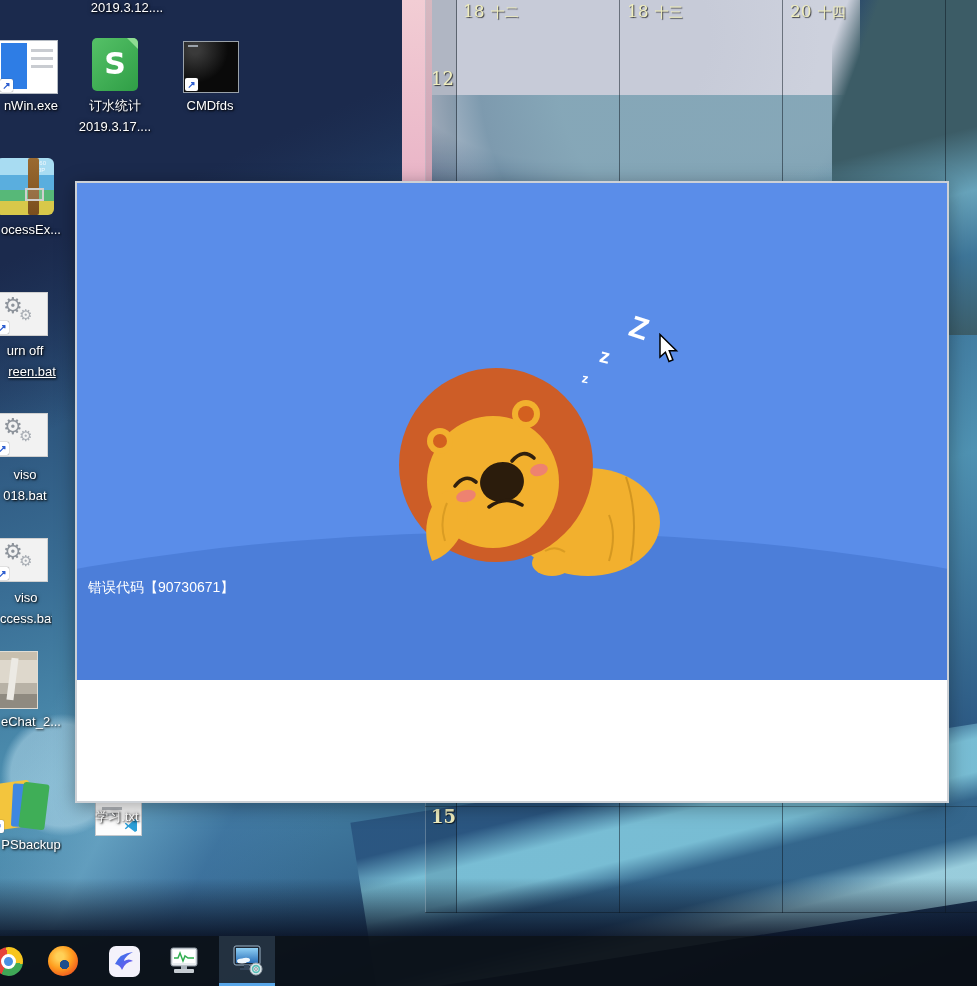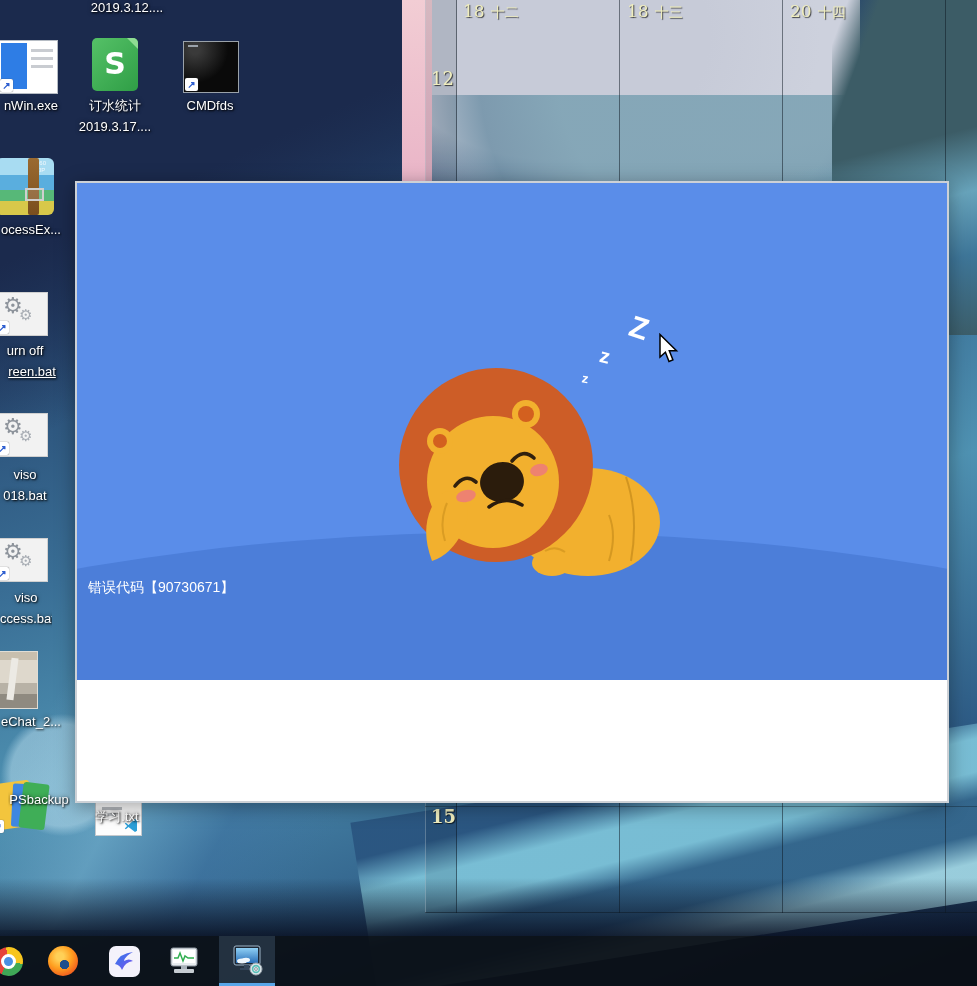--- a/index.html
+++ b/index.html
@@ -189,21 +189,21 @@
     <div class="abs di-label" style="left:0;top:712px;width:62px;">eChat_2...</div>
   </div>
 
   <div class="abs">
     <div class="abs" style="left:-10px;top:779px;width:58px;height:55px;">
       <div class="abs" style="left:4px;top:3px;width:38px;height:46px;background:#f3c53d;border-radius:3px;transform:rotate(-8deg);"></div>
       <div class="abs" style="left:22px;top:5px;width:24px;height:43px;background:#3f87e0;border-radius:2px;transform:rotate(3deg);"></div>
       <div class="abs" style="left:31px;top:4px;width:26px;height:46px;background:#3fae57;border-radius:3px;transform:rotate(7deg);"></div>
       <div class="shortcut-arrow">↗</div>
     </div>
-    <div class="abs di-label" style="left:0;top:790px;width:62px;margin-left:8px;">PSbackup</div>
+    <div class="abs di-label" style="left:0;top:835px;width:62px;">PSbackup</div>
   </div>
 
   <div class="abs">
     <div class="abs" style="left:95px;top:801px;width:45px;height:33px;background:#fdfdfd;border:1px solid #c5c9cd;">
       <div class="abs" style="left:6px;top:5px;width:20px;height:3px;background:#b9bdc2;"></div>
       <div class="abs" style="left:6px;top:11px;width:14px;height:3px;background:#cdd1d5;"></div>
       <svg class="abs" style="left:28px;top:16px;" width="14" height="14" viewBox="0 0 14 14">
         <path d="M11,1 L4.5,7 L1.8,4.8 L0.8,5.5 L3.2,8 L0.8,10.5 L1.8,11.2 L4.5,9 L11,14 L13,12.8 L13,2.2 Z" fill="#2b9fd8"></path>
       </svg>
     </div>

